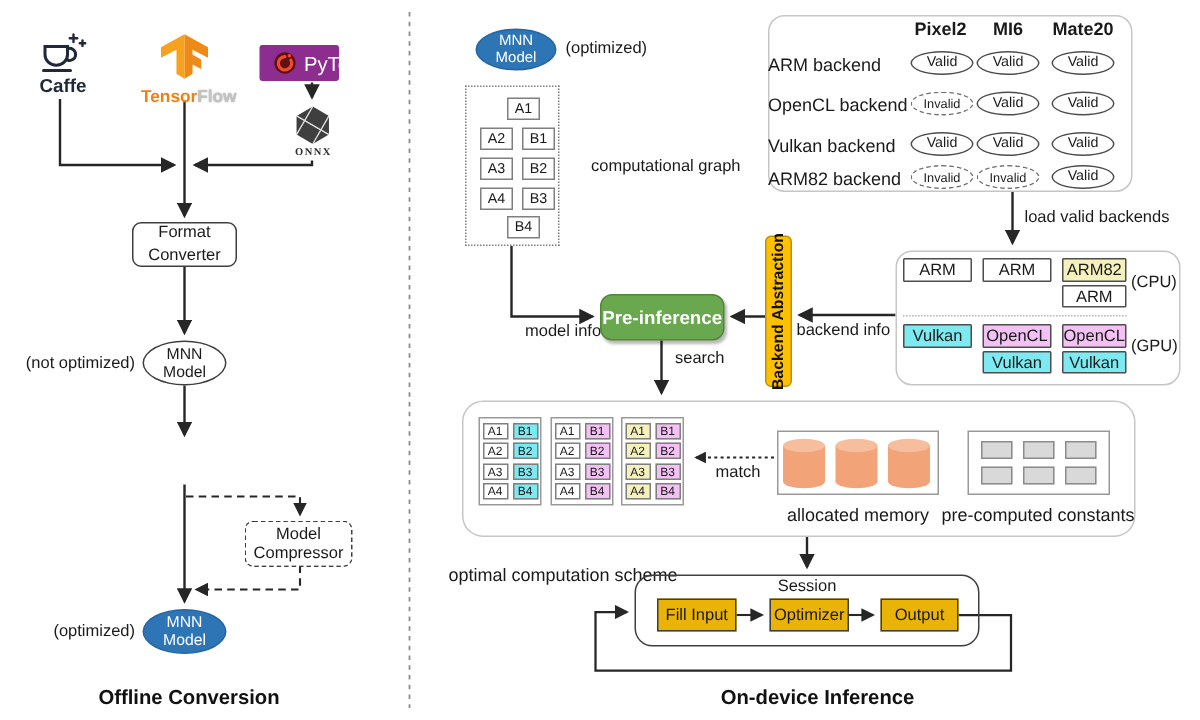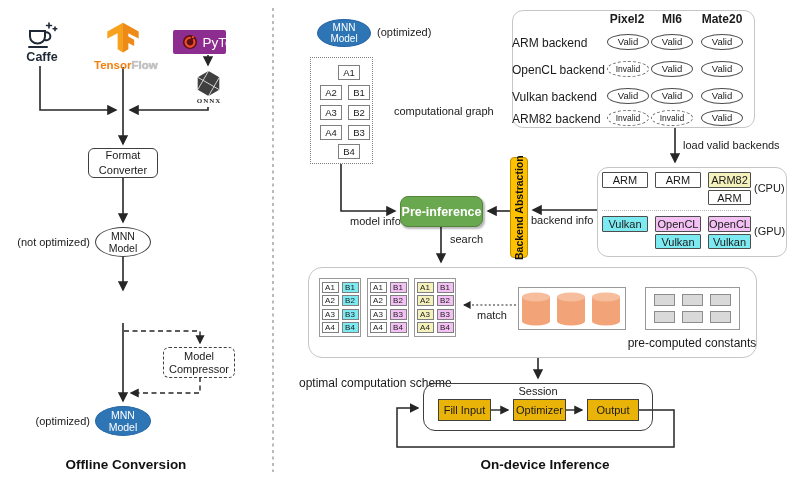--- a/index.html
+++ b/index.html
@@ -308,20 +308,21 @@
         <ellipse cx="14" cy="7" rx="14" ry="4.5" fill="#F6BE9C"></ellipse>
         <ellipse cx="49" cy="31" rx="14" ry="4.5" fill="#F2A378"></ellipse>
         <rect x="35" y="7" width="28" height="24" fill="#F2A378"></rect>
         <ellipse cx="49" cy="7" rx="14" ry="4.5" fill="#F6BE9C"></ellipse>
         <ellipse cx="84" cy="31" rx="14" ry="4.5" fill="#F2A378"></ellipse>
         <rect x="70" y="7" width="28" height="24" fill="#F2A378"></rect>
         <ellipse cx="84" cy="7" rx="14" ry="4.5" fill="#F6BE9C"></ellipse>
       </g>
     </svg>
   </div>
+  <div class="abs" style="left:512px; top:336px; width:120px; text-align:center; font-size:12px;">allocated memory</div>
 
   <div class="abs wbox" style="left:645px; top:287px; width:95px; height:43px;">
     <div style="display:grid; grid-template-columns:repeat(3,21px); grid-auto-rows:12px; gap:5px 7px;">
       <div class="const"></div>
       <div class="const"></div>
       <div class="const"></div>
       <div class="const"></div>
       <div class="const"></div>
       <div class="const"></div>
     </div>

